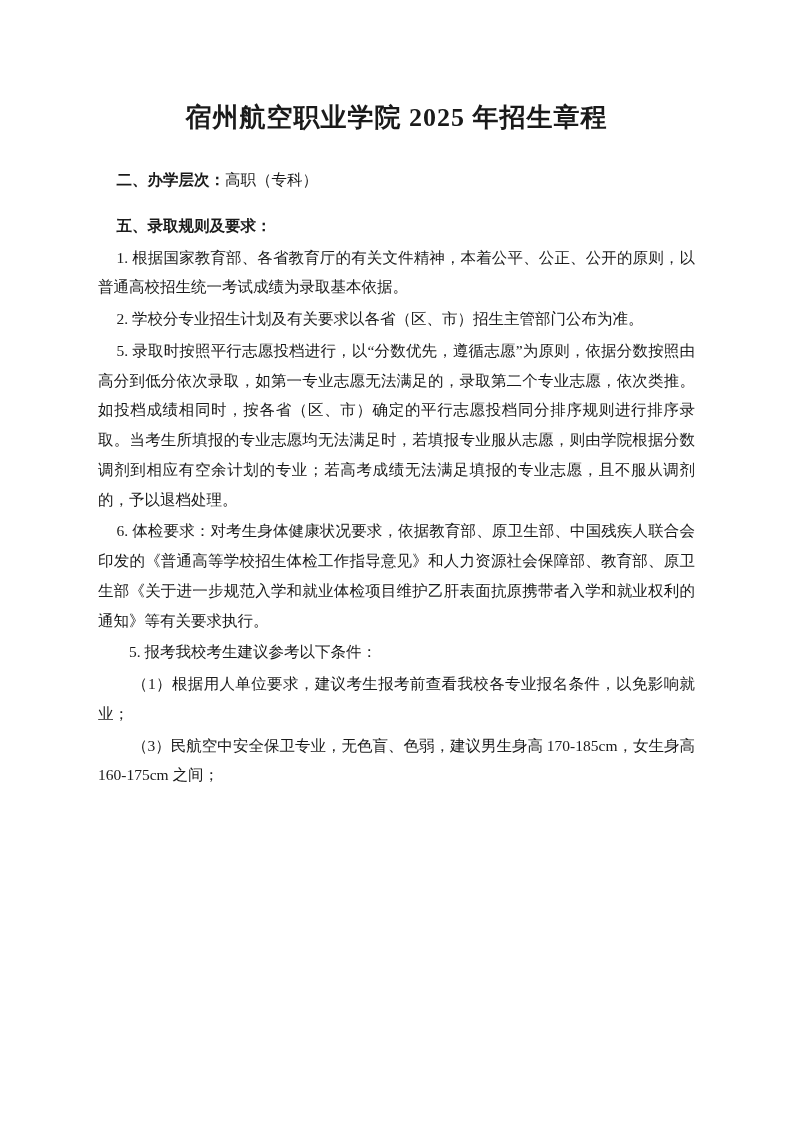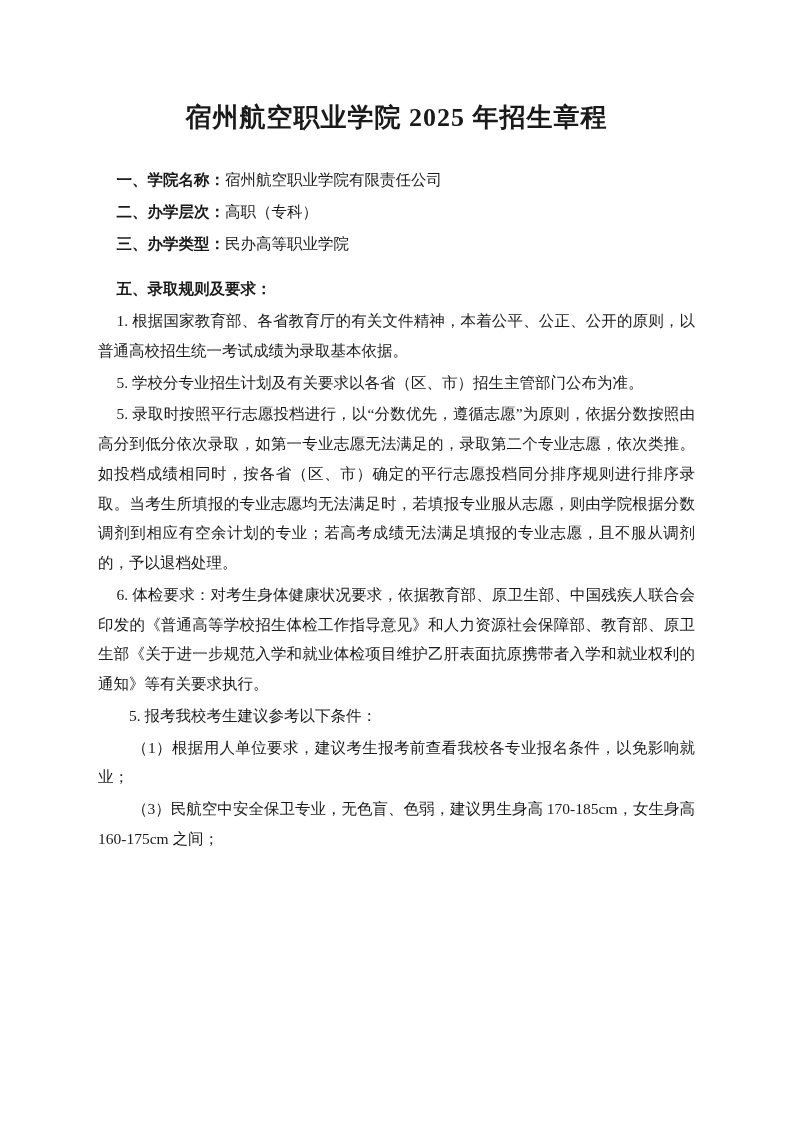--- a/index.html
+++ b/index.html
@@ -52,39 +52,33 @@
   .section-head .value { font-weight: normal; }
   .block-5 { margin-top: 16px; }
 </style>
 </head>
 <body>
 
 <div class="page">
 
   <h1 class="doc-title">宿州航空职业学院 2025 年招生章程</h1>
 
-  <p class="section-head">
-    <span class="label">一、学院名称：</span><span class="value">宿州航空职业学院有限责任公司</span>
-  </p>
 
   <p class="section-head">
     <span class="label">二、办学层次：</span><span class="value">高职（专科）</span>
   </p>
 
-  <p class="section-head">
-    <span class="label">三、办学类型：</span><span class="value">民办高等职业学院</span>
-  </p>
 
 
   <p class="section-head block-5">
     <span class="label">五、录取规则及要求：</span>
   </p>
 
   <p class="para indent-half">1. 根据国家教育部、各省教育厅的有关文件精神，本着公平、公正、公开的原则，以普通高校招生统一考试成绩为录取基本依据。</p>
-  <p class="para indent-half">5. 学校分专业招生计划及有关要求以各省（区、市）招生主管部门公布为准。</p>
+  <p class="para indent-half">2. 学校分专业招生计划及有关要求以各省（区、市）招生主管部门公布为准。</p>
   <p class="para indent-half">5. 录取时按照平行志愿投档进行，以“分数优先，遵循志愿”为原则，依据分数按照由高分到低分依次录取，如第一专业志愿无法满足的，录取第二个专业志愿，依次类推。如投档成绩相同时，按各省（区、市）确定的平行志愿投档同分排序规则进行排序录取。当考生所填报的专业志愿均无法满足时，若填报专业服从志愿，则由学院根据分数调剂到相应有空余计划的专业；若高考成绩无法满足填报的专业志愿，且不服从调剂的，予以退档处理。</p>
   <p class="para indent-half">6. 体检要求：对考生身体健康状况要求，依据教育部、原卫生部、中国残疾人联合会印发的《普通高等学校招生体检工作指导意见》和人力资源社会保障部、教育部、原卫生部《关于进一步规范入学和就业体检项目维护乙肝表面抗原携带者入学和就业权利的通知》等有关要求执行。</p>
   <p class="para indent-1">5. 报考我校考生建议参考以下条件：</p>
 
   <p class="para indent-item">（1）根据用人单位要求，建议考生报考前查看我校各专业报名条件，以免影响就业；</p>
   <p class="para indent-item">（3）民航空中安全保卫专业，无色盲、色弱，建议男生身高 170-185cm，女生身高 160-175cm 之间；</p>
 
 </div>
 
 </body></html>

